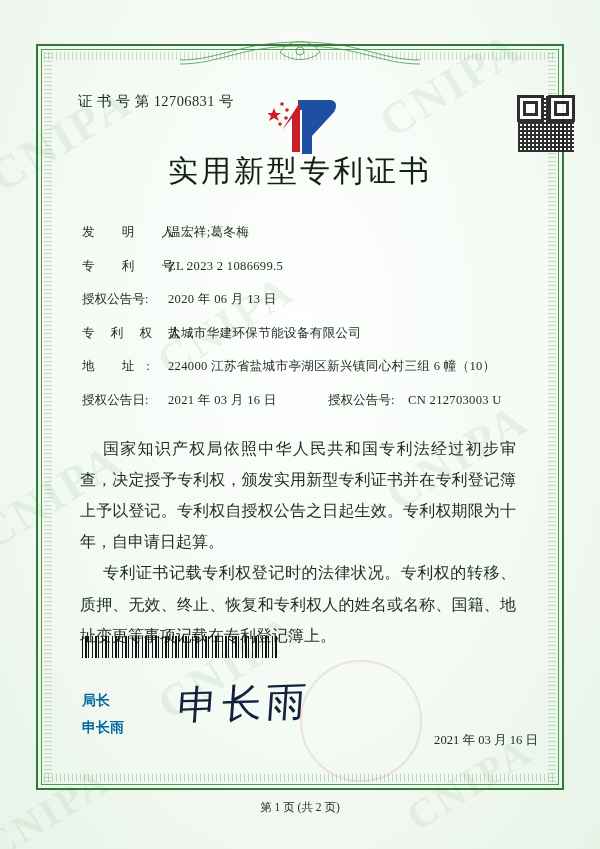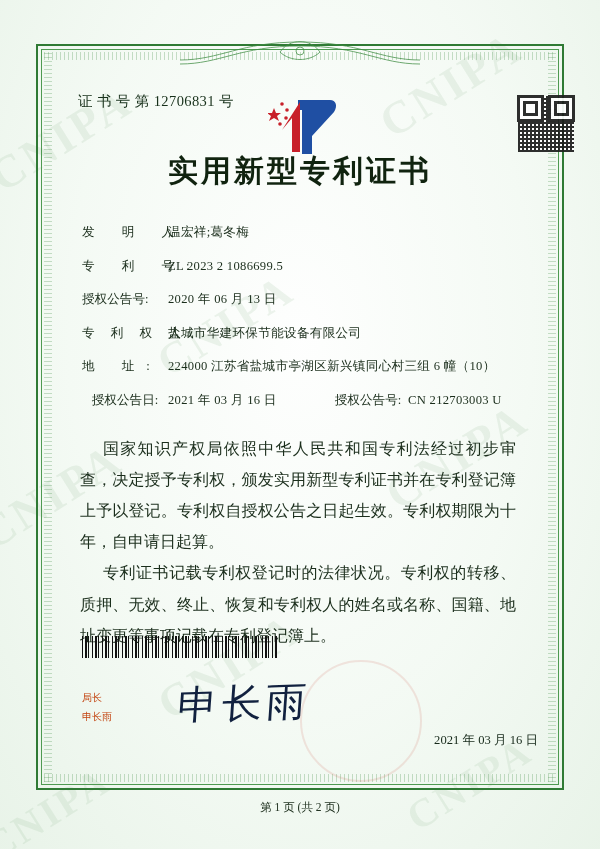--- a/index.html
+++ b/index.html
@@ -140,21 +140,21 @@
   }
   .qr::before { left: 2px; top: 2px; }
   .qr::after  { right: 2px; top: 2px; }
 
   .title {
     margin: 40px 0 0 0;
     text-align: center;
     font-size: 30px;
     letter-spacing: 3px;
     color: #10230f;
-    font-weight: 700;
+    font-weight: 400;
     font-family: "DejaVu Serif", "Liberation Serif", serif;
   }
 
   .fields {
     margin: 34px 0 0 22px;
     font-size: 12.6px;
     color: #1a2d1b;
     line-height: 1;
   }
   .frow {
@@ -167,21 +167,21 @@
     flex: 0 0 86px;
     letter-spacing: 0px;
     white-space: nowrap;
   }
   .flabel.sp  { letter-spacing: 6.5px; }
   .flabel.sp2 { letter-spacing: 12px; }
   .fvalue {
     letter-spacing: .3px;
   }
   .frow-2col { display: flex; align-items: baseline; }
-  .frow-2col .grp { display: flex; align-items: baseline; text-align: center; }
+  .frow-2col .grp { display: flex; align-items: baseline; }
   .frow-2col .grp:first-child { width: 246px; flex: 0 0 246px; }
 
   .para {
     margin: 26px 0 0 20px;
     width: 436px;
     font-size: 16px;
     line-height: 1.95;
     color: #1b2e1c;
     text-align: justify;
     text-indent: 23px;
@@ -197,23 +197,24 @@
     background-image: repeating-linear-gradient(90deg,
       #111 0 1px, transparent 1px 3px,
       #111 3px 5px, transparent 5px 6px,
       #111 6px 7px, transparent 7px 10px);
   }
 
   .sign-block {
     position: absolute;
     left: 82px;
     top: 688px;
-    font-size: 10px;
-    color: #c2410c;
+    font-size: 14px;
+    color: #0369a1;
     line-height: 1.9;
+    font-weight: bold;
   }
   .signature {
     position: absolute;
     left: 178px;
     top: 676px;
     font-size: 40px;
     color: #11213f;
     font-family: "DejaVu Serif", serif;
     transform: skewX(-6deg) rotate(-2deg);
     letter-spacing: 4px;

